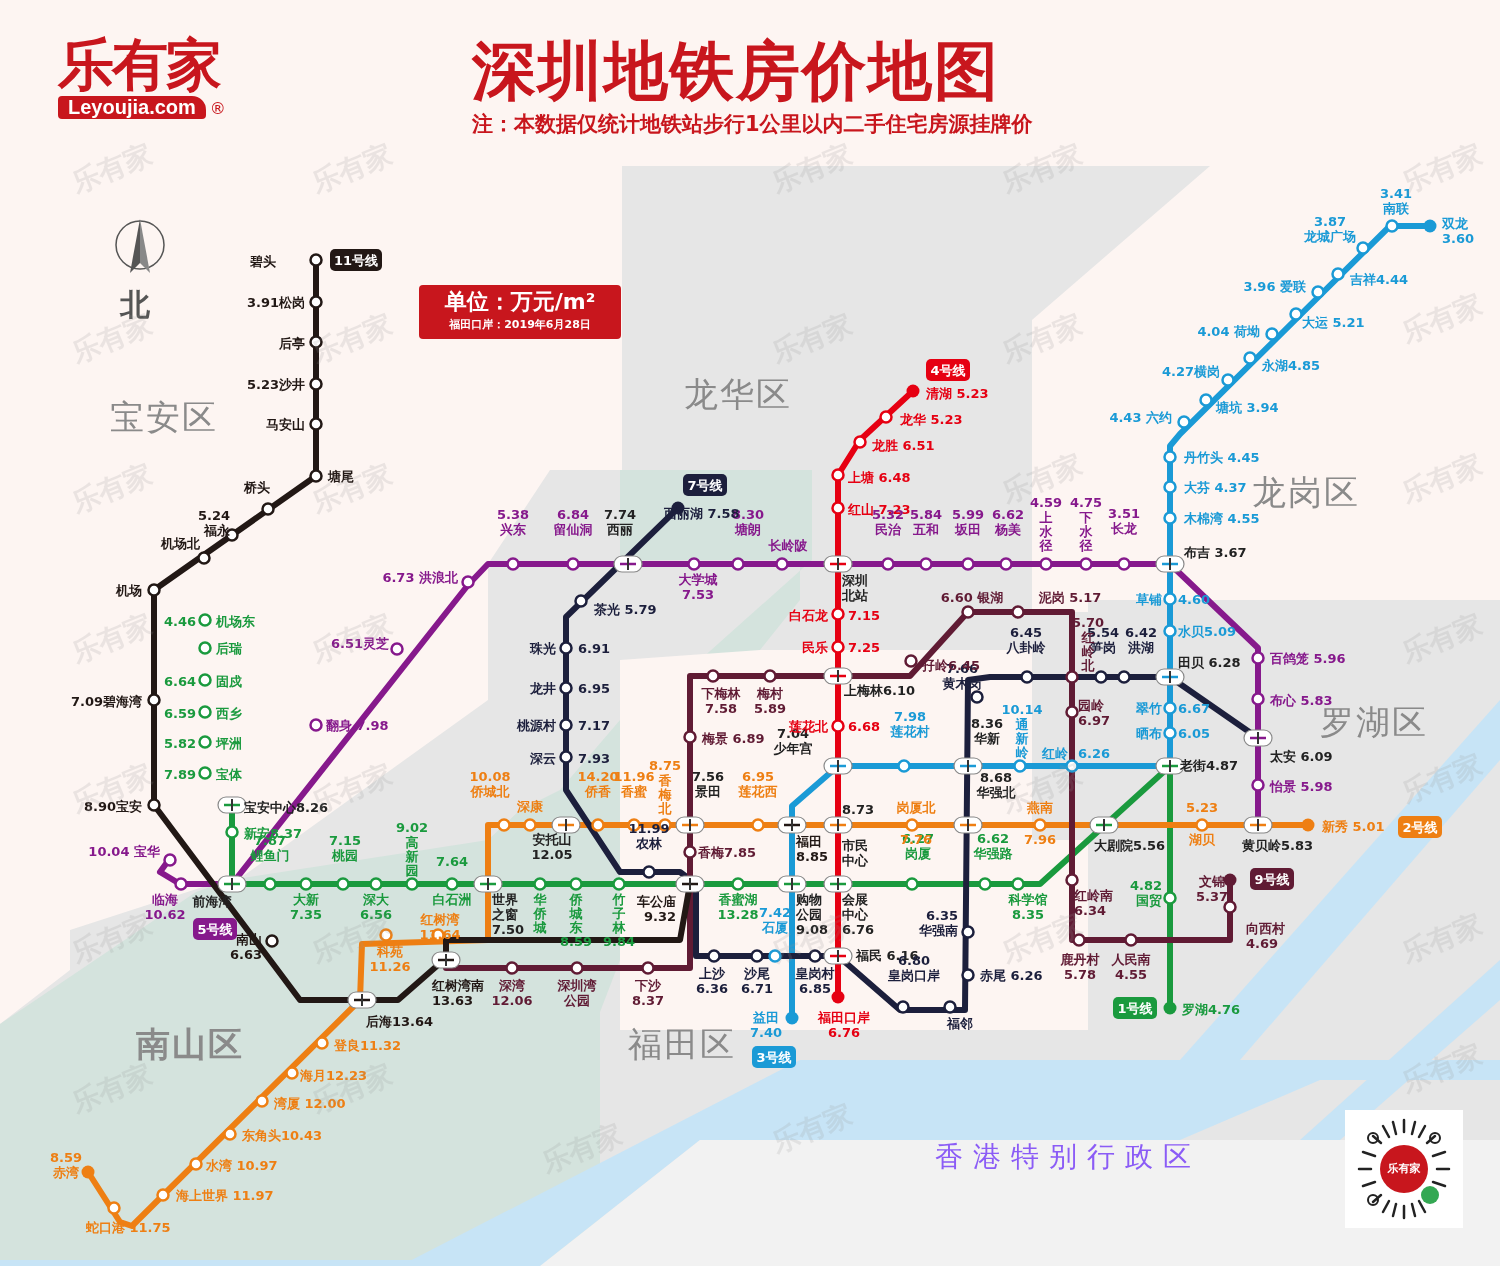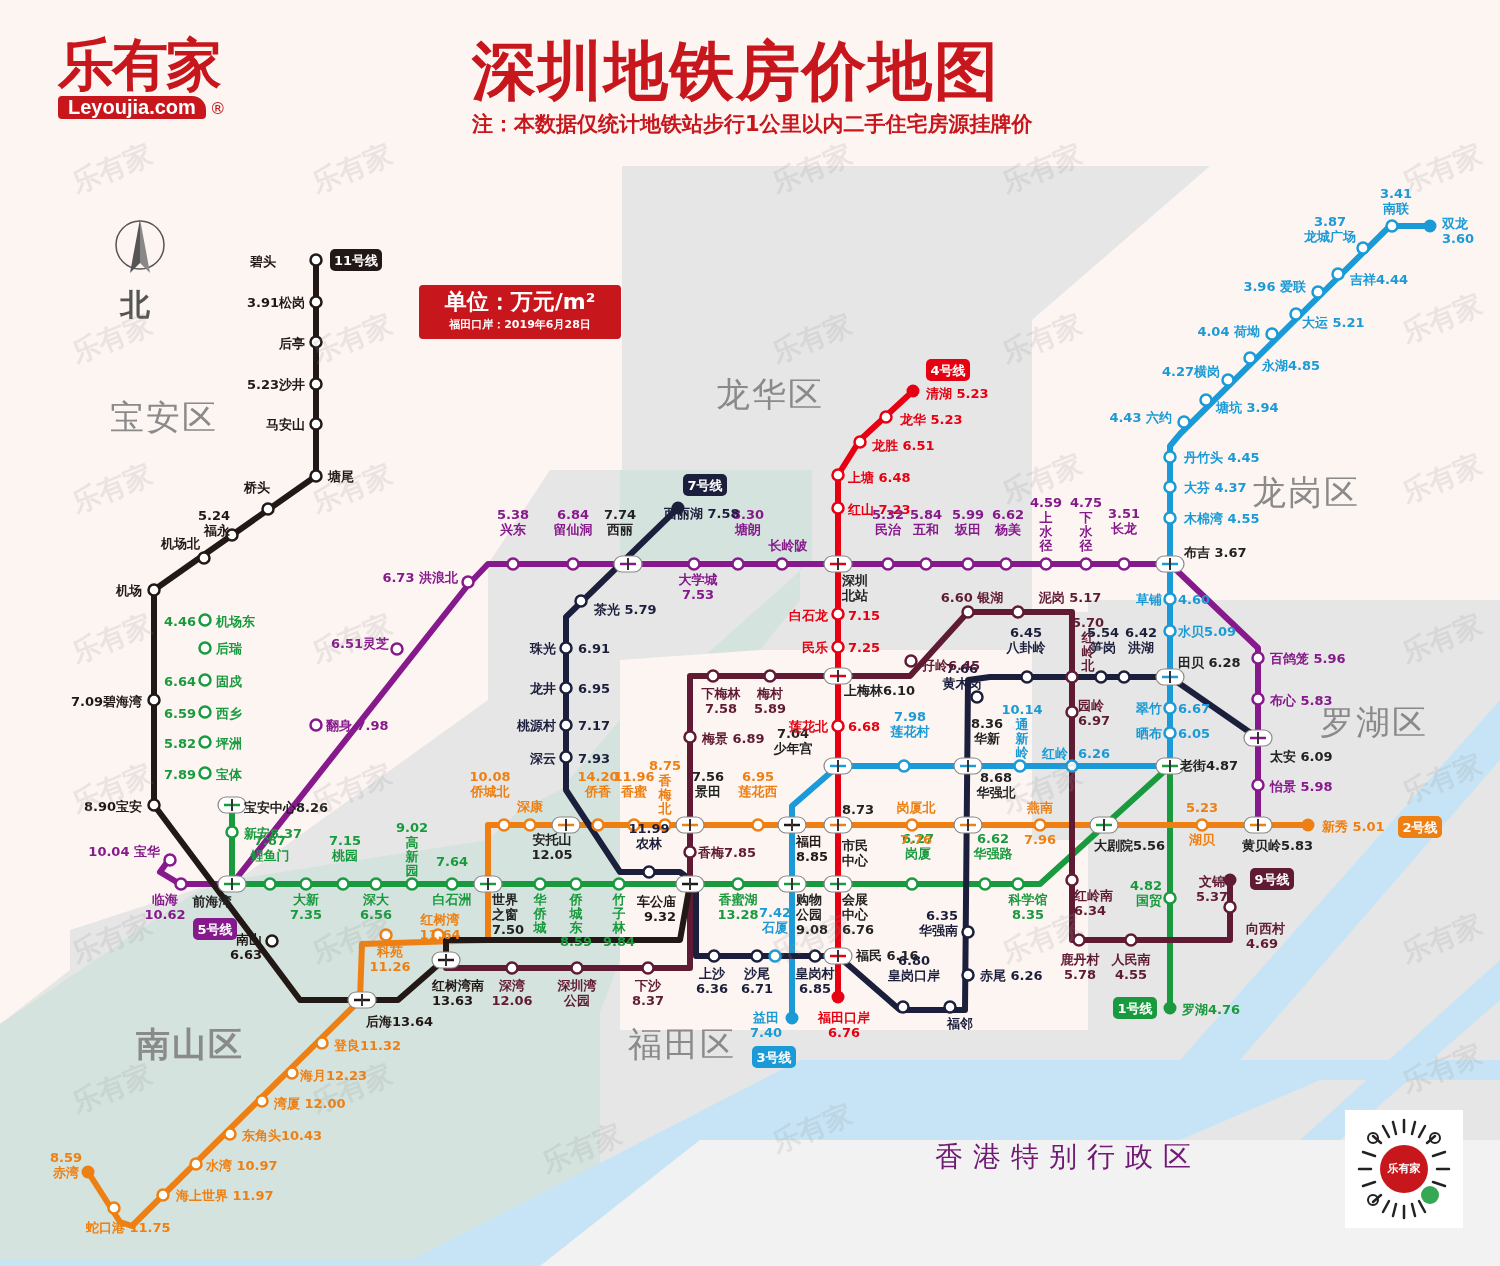--- a/index.html
+++ b/index.html
@@ -10,21 +10,21 @@
   .logo-en { display: inline-block; margin-top: 2px; background: #c8161d; color: #fff; font-weight: bold; font-size: 20px; padding: 0 10px; border-radius: 4px 14px 4px 4px; font-family: "Liberation Sans", sans-serif; }
   .logo-reg { color: #c8161d; font-size: 16px; margin-left: 4px; }
   .title { position: absolute; left: 472px; top: 28px; color: #c8161d; font-size: 64px; font-weight: bold; letter-spacing: 2px; font-family: "DejaVu Sans", sans-serif; }
   .note { position: absolute; left: 472px; top: 110px; color: #c8161d; font-size: 21px; font-weight: bold; font-family: "DejaVu Sans", sans-serif; }
   .unit-box { position: absolute; left: 419px; top: 255px; width: 202px; height: 54px; background: #c8161d; border-radius: 4px; color: #fff; text-align: center; margin-top: 30px; }
   .unit-main { font-size: 22px; font-weight: bold; margin-top: 2px; }
   .unit-date { font-size: 11px; font-weight: bold; }
   .compass { position: absolute; left: 110px; top: 215px; }
   .compass-label { position: absolute; left: 120px; top: 285px; font-size: 30px; color: #555; font-weight: bold; }
   .district { position: absolute; font-size: 34px; color: #8a8a8a; letter-spacing: 2px; }
-  .hk { position: absolute; left: 935px; top: 1138px; font-size: 28px; color: #701a75; letter-spacing: 10px; }
+  .hk { position: absolute; left: 935px; top: 1138px; font-size: 28px; color: #8b5cf6; letter-spacing: 10px; }
   .qr { position: absolute; left: 1345px; top: 1110px; width: 118px; height: 118px; background: #fff; }
   .qr-dot { position: absolute; left: 35px; top: 35px; width: 48px; height: 48px; border-radius: 50%; background: #c8161d; color: #fff; font-size: 11px; font-weight: bold; text-align: center; line-height: 48px; }
   .qr-mini { position: absolute; left: 76px; top: 76px; width: 18px; height: 18px; border-radius: 50%; background: #34a853; }
   svg text { font-family: "DejaVu Sans", sans-serif; font-weight: bold; }
   .wm { position: absolute; color: rgba(150,150,150,0.18); font-size: 28px; font-weight: bold; transform: rotate(-22deg); pointer-events: none; }
 </style>
 </head>
 <body>
 
 <div id="stage">
@@ -945,21 +945,21 @@
     <svg width="60" height="70" viewBox="0 0 60 70">
       <circle cx="30" cy="30" r="24" fill="none" stroke="#555" stroke-width="1.5"></circle>
       <polygon points="30,4 20,58 30,48" fill="#555"></polygon>
       <polygon points="30,4 40,58 30,48" fill="#888"></polygon>
     </svg>
   </div>
   <div class="compass-label">北</div>
 
   <div id="districts">
       <div class="district" style="left: 110px; top: 395px;">宝安区</div>
-      <div class="district" style="left: 716px; top: 372px;">龙华区</div>
+      <div class="district" style="left: 684px; top: 372px;">龙华区</div>
       <div class="district" style="left: 1252px; top: 470px;">龙岗区</div>
       <div class="district" style="left: 1320px; top: 700px; text-align: center;">罗湖区</div>
       <div class="district" style="left: 136px; top: 1022px; font-weight: bold;">南山区</div>
       <div class="district" style="left: 628px; top: 1022px;">福田区</div>
     </div>
 
   <div class="hk">香港特别行政区</div>
 
   <div class="qr">
     <svg width="118" height="118" viewBox="0 0 118 118" style="position:absolute;left:0;top:0">

